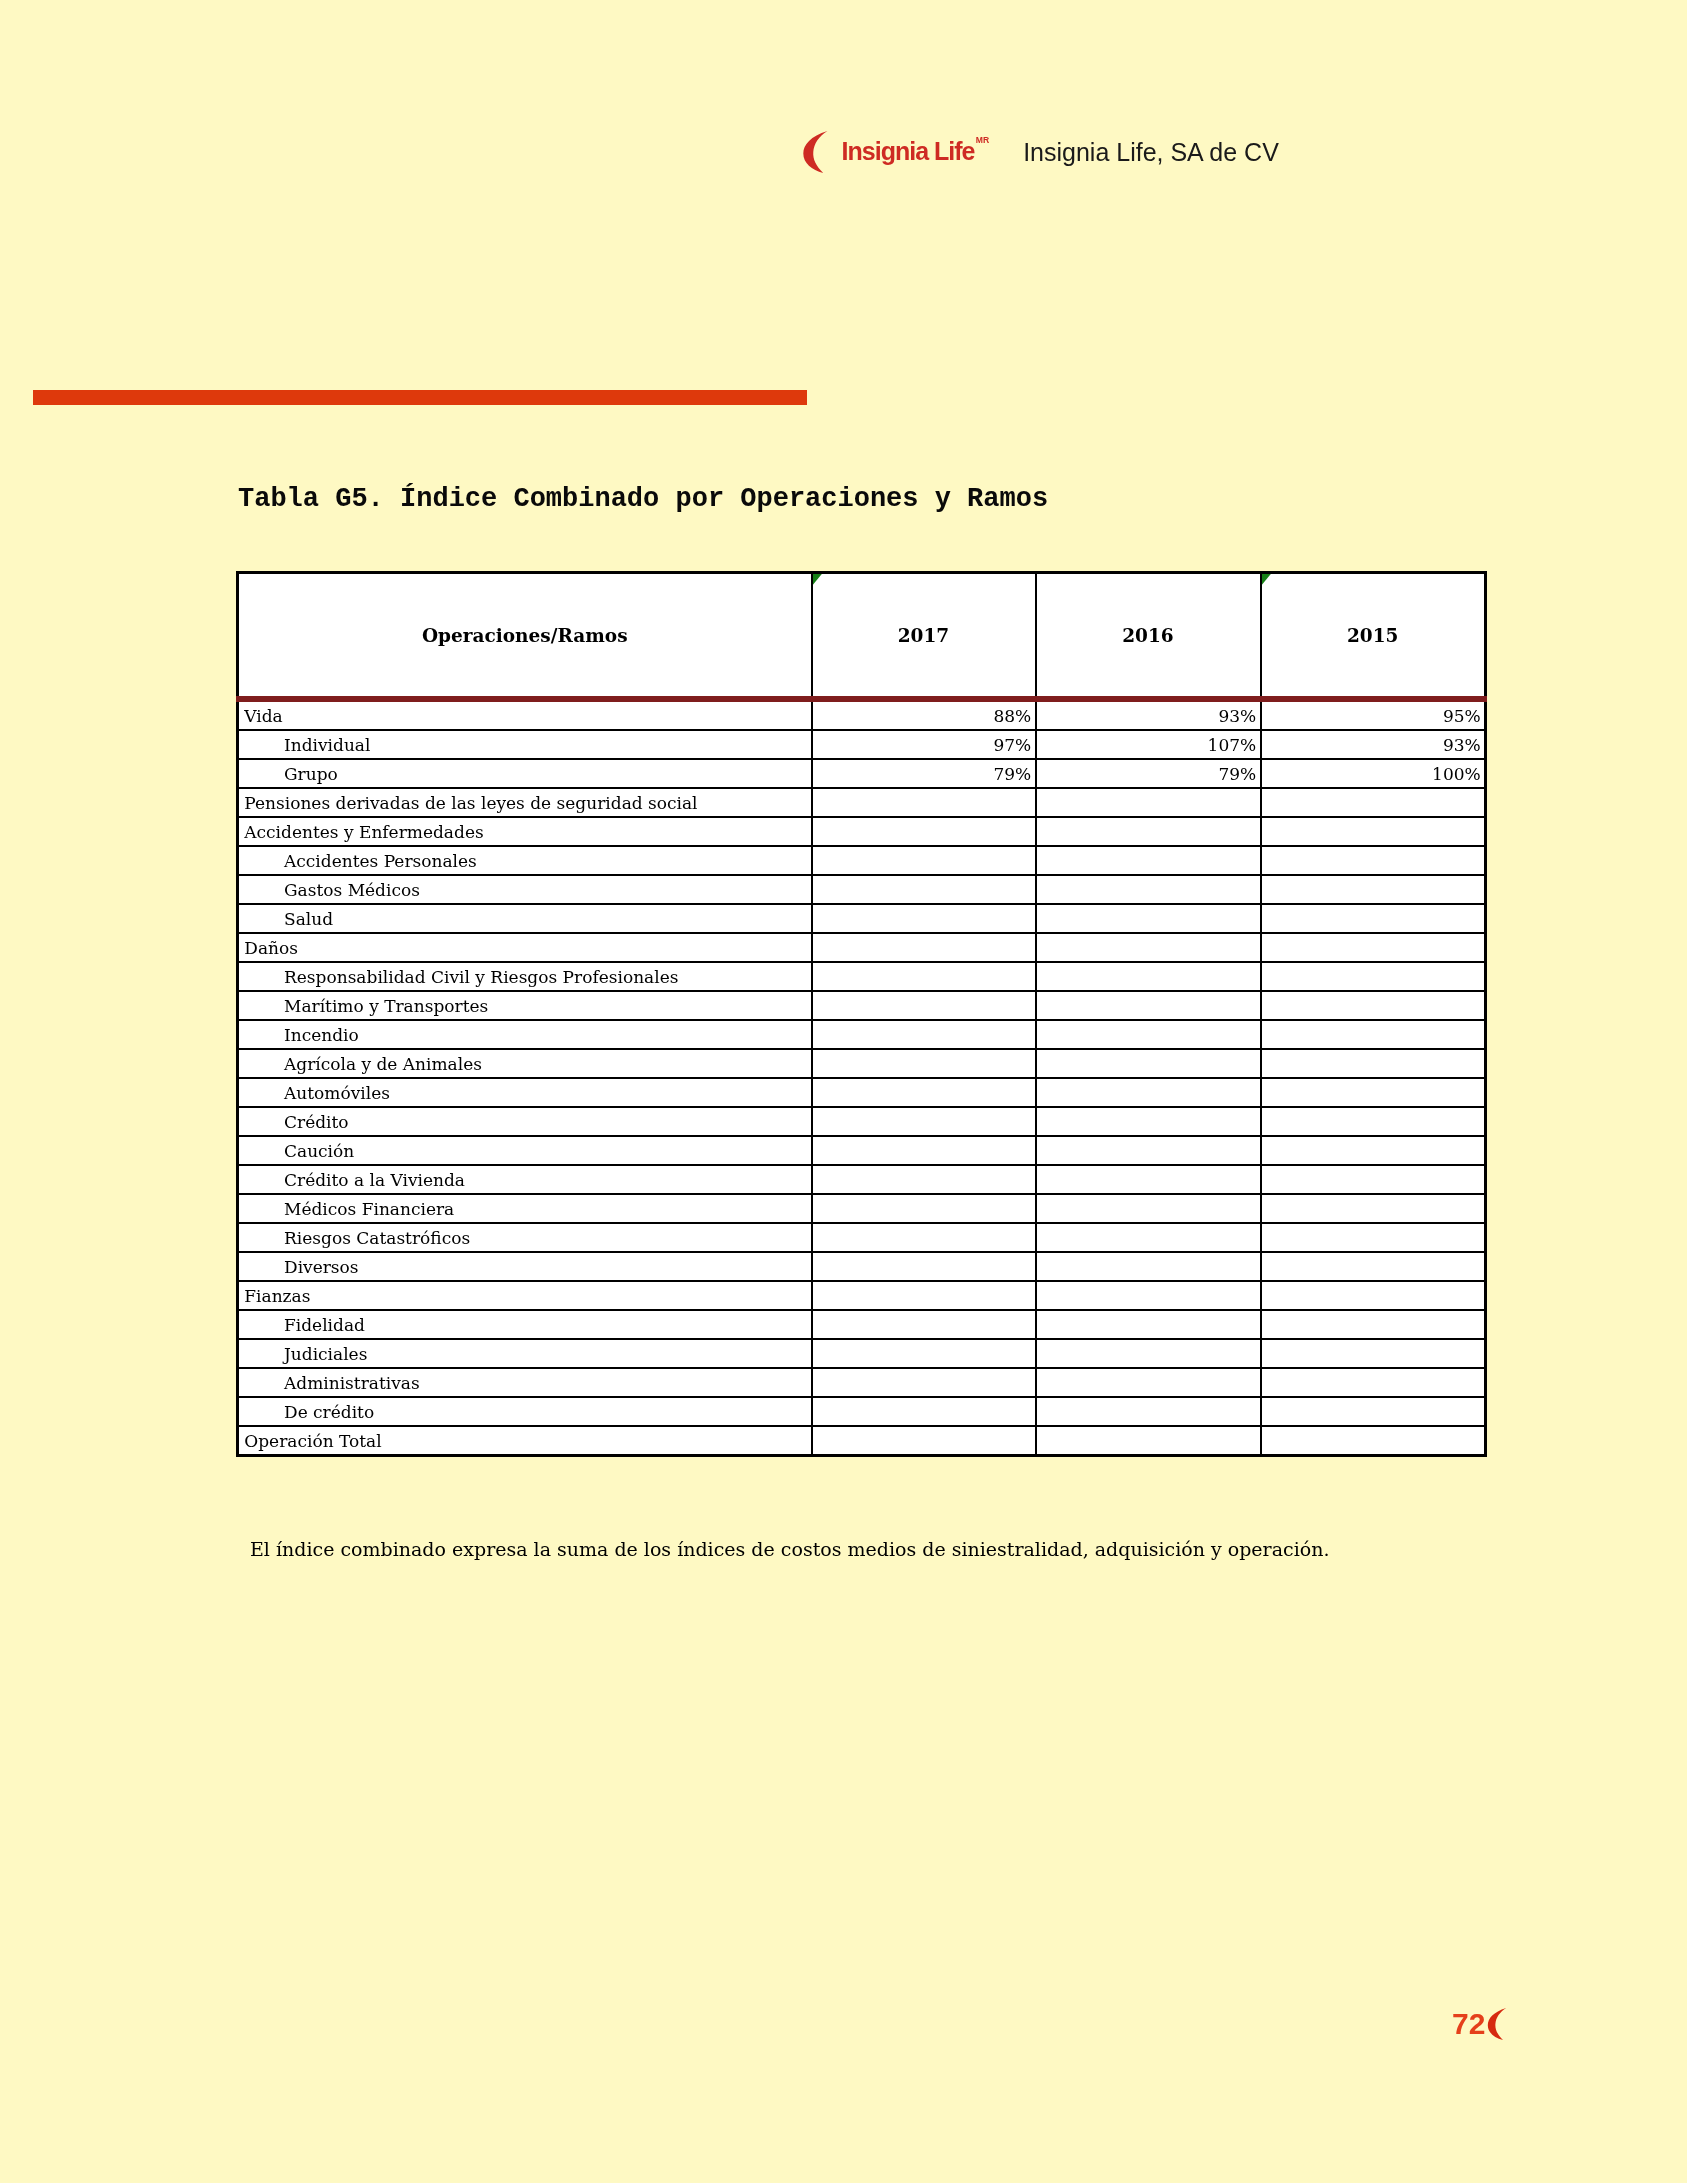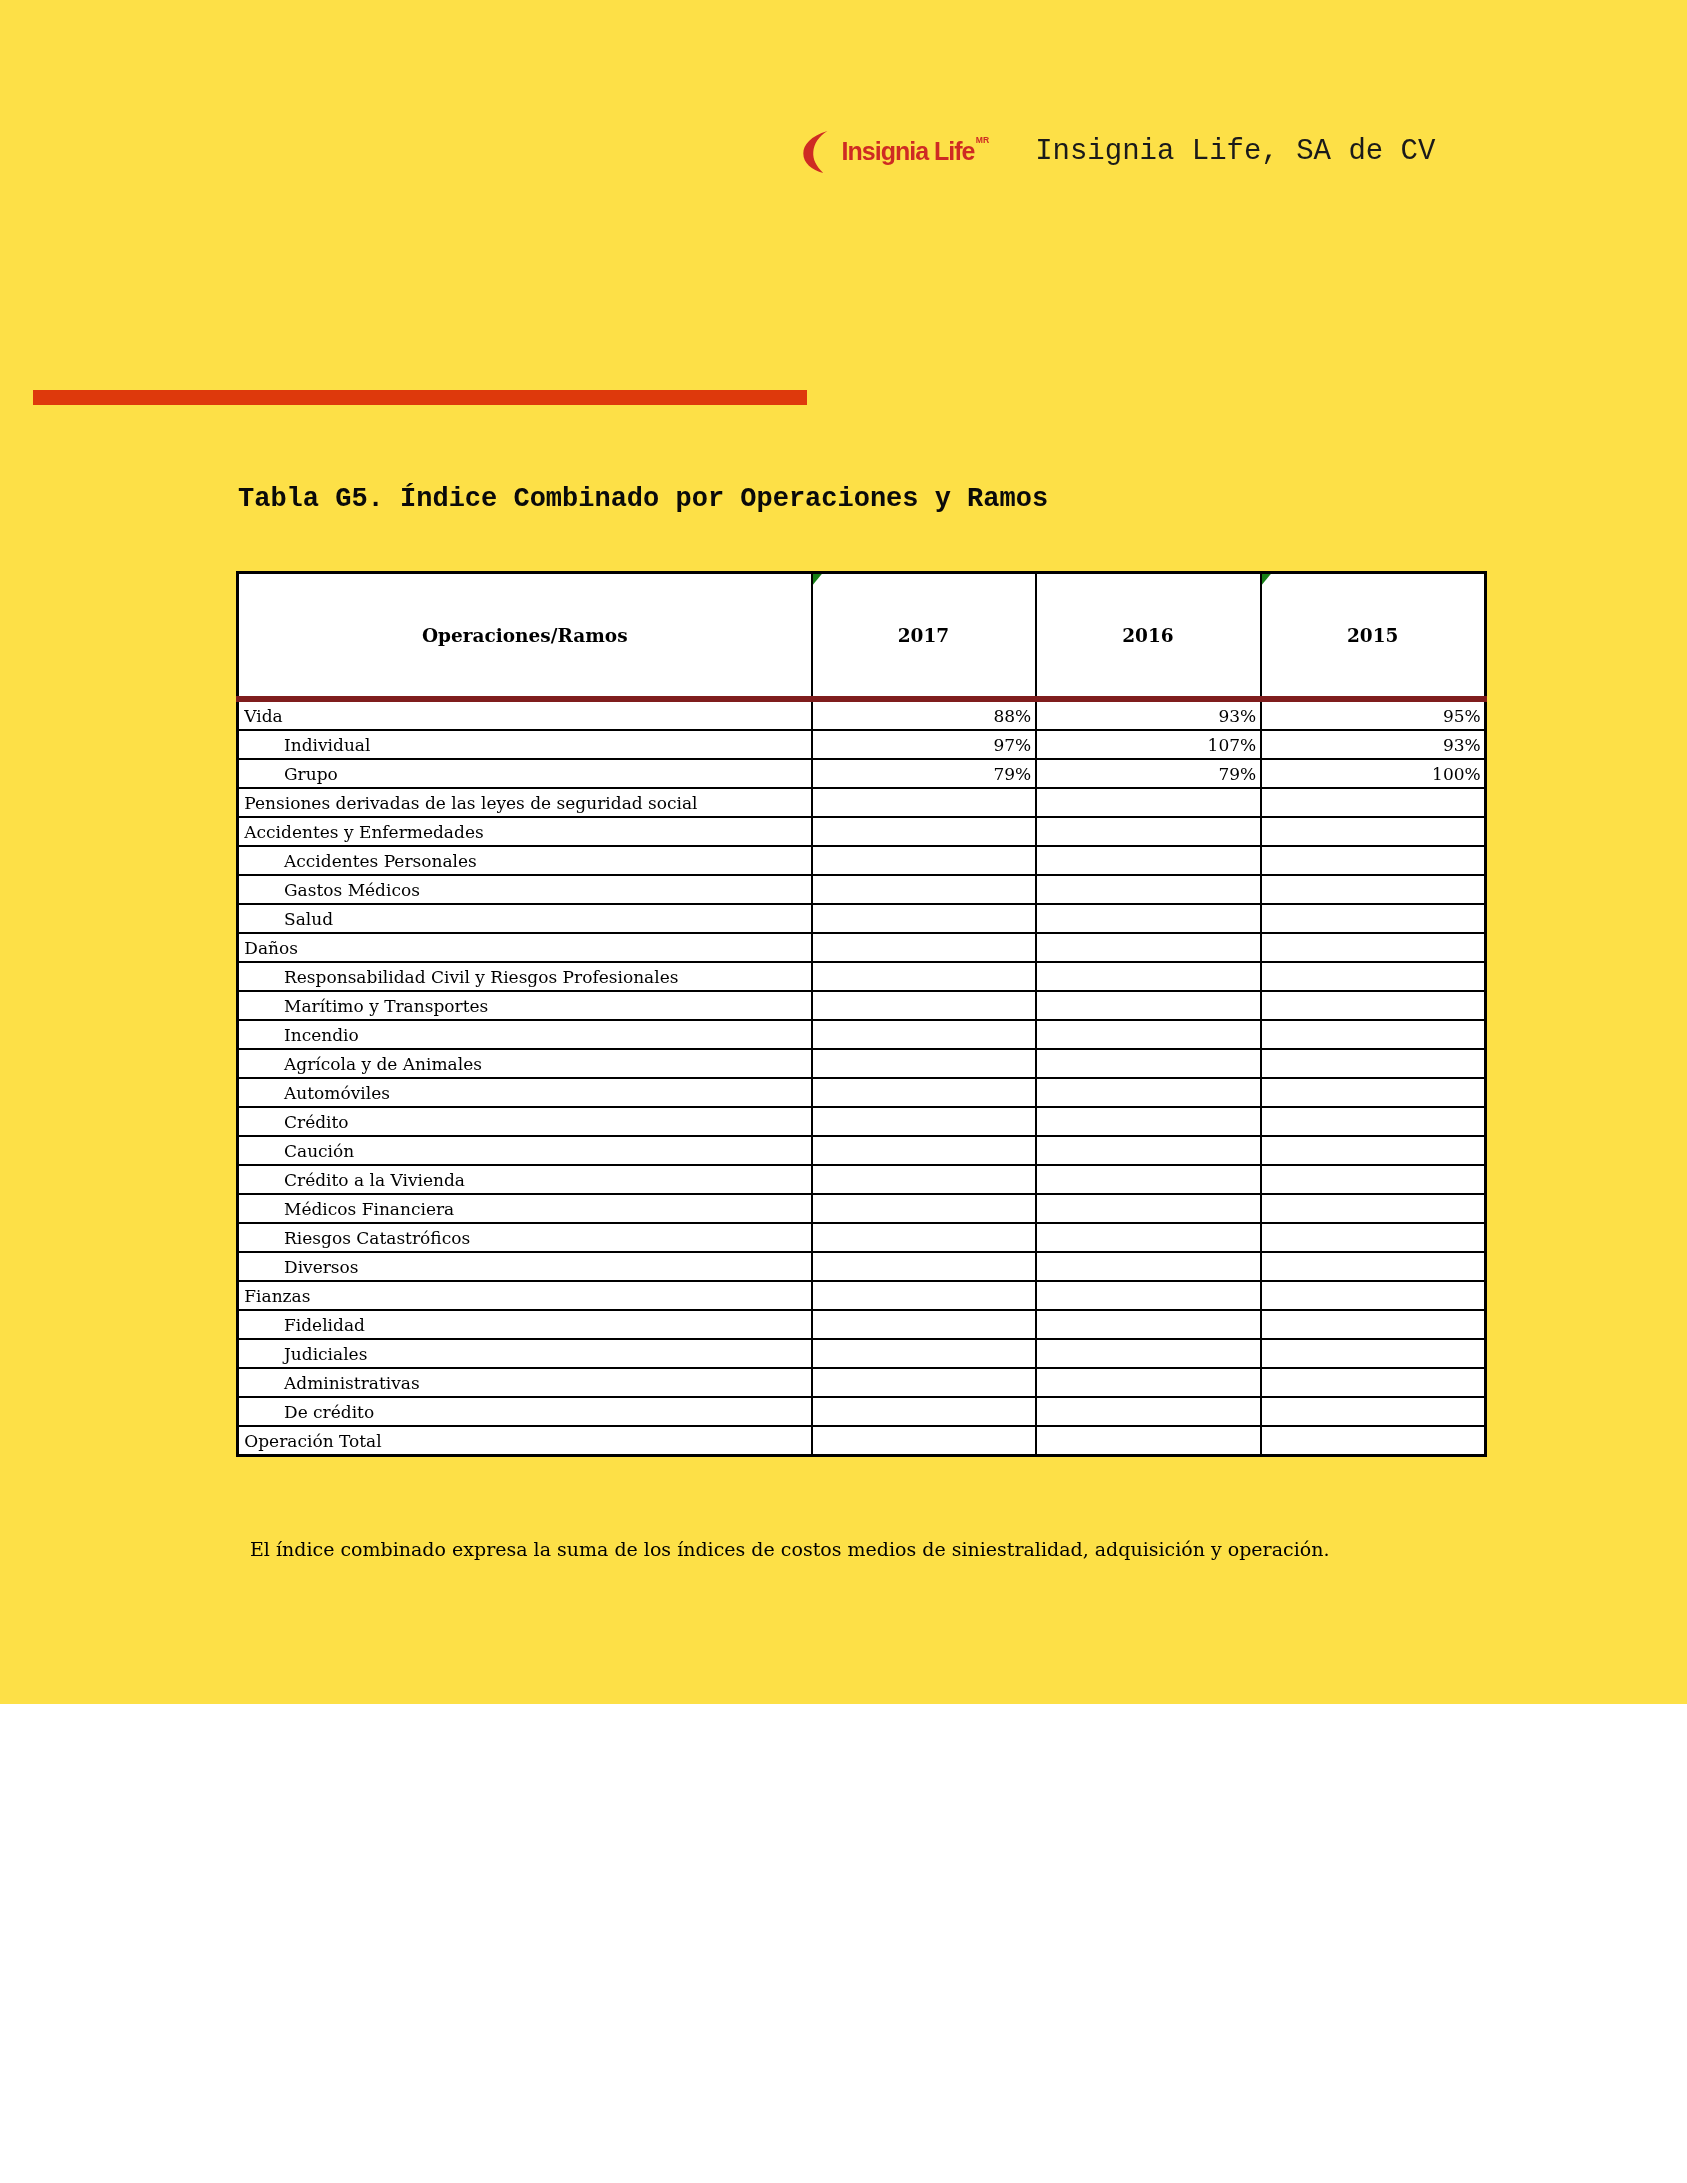--- a/index.html
+++ b/index.html
@@ -1,19 +1,19 @@
 <!DOCTYPE html>
 <html style="--accent: #de390c; --logo-red: #ce2b23; --footer-red: #e5401b; --green: #168016;font-size:10.6px"><head>
 <meta charset="utf-8">
 <style>
   html,body { margin:0; padding:0; background:#ffffff; }
   .page {
     position:relative;
-    width:1687px; height:1704px;
-    background:#fde047;
+    width:1687px; height:2183px;
+    background:#fef9c3;
     font-family:"DejaVu Serif", serif;
     overflow:hidden;
   }
 
   
   .logo-row {
     position:absolute; left:801px; top:131px;
     display:flex; align-items:flex-start; height:44px;
   }
   .crescent-icon svg { display:block; width:34px; height:42px; }
@@ -21,22 +21,22 @@
     font-family:"Liberation Sans", sans-serif;
     font-weight:bold; font-size:25px; letter-spacing:-1px;
     color:var(--logo-red); line-height:41px; margin-left:6.6px;
   }
   .logo-tm {
     font-family:"Liberation Sans", sans-serif;
     font-size:8.6px; font-weight:bold; color:var(--logo-red);
     display:inline-block; transform:translateY(4px); margin-left:1.3px;text-align:right;
   }
   .company {
-    font-family:Liberation Mono, monospace;
-    font-size:29px; color:#1a1a1a; line-height:42px; margin-left:46px;
+    font-family:Liberation Sans, sans-serif;
+    font-size:25px; color:#1a1a1a; line-height:42px; margin-left:34px;
     white-space:nowrap;
   }
 
   
   .accent-bar {
     position:absolute; left:33px; top:390px;
     width:774px; height:14.6px; background:var(--accent);
   }
 
   

